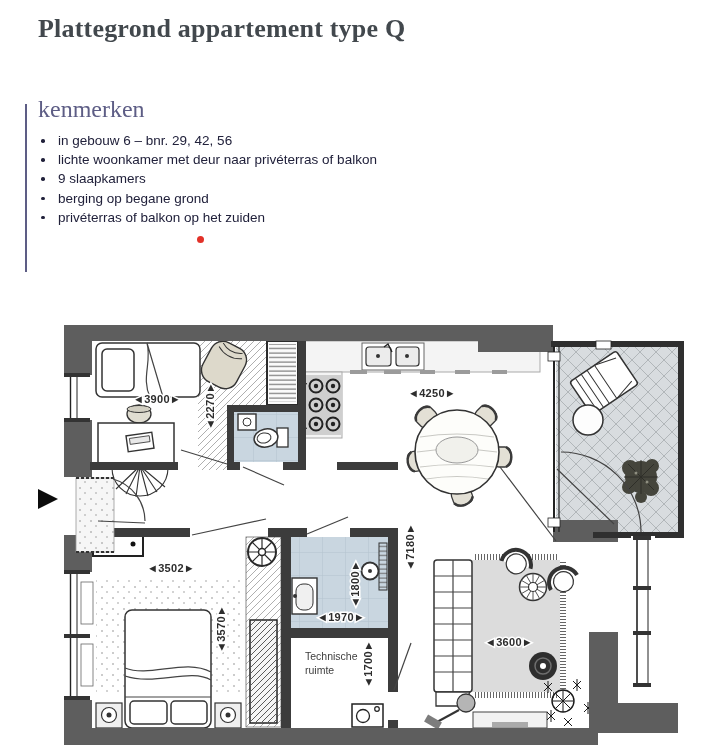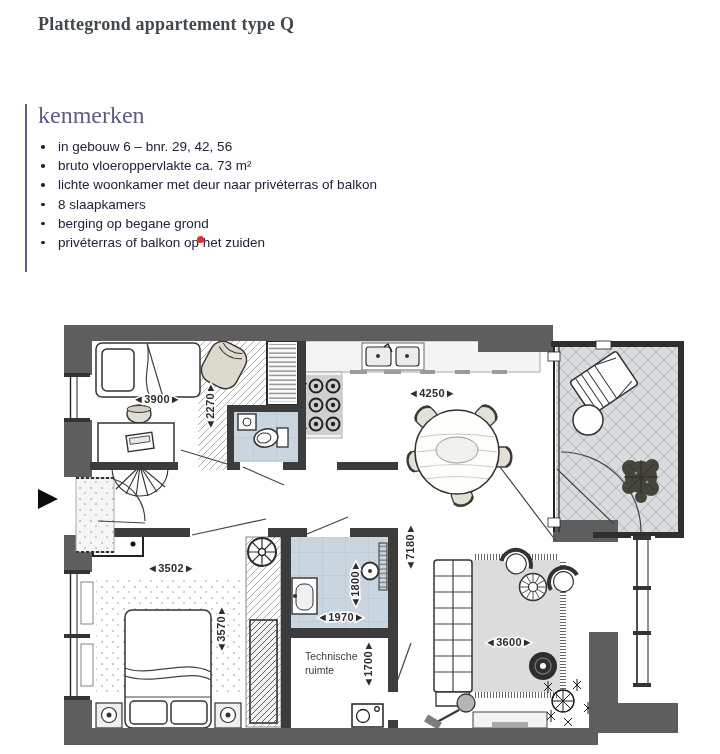--- a/index.html
+++ b/index.html
@@ -1,21 +1,21 @@
 <!DOCTYPE html>
 <html><head>
 <meta charset="utf-8">
 <style>
   html,body{margin:0;padding:0;}
   body{width:720px;height:754px;background:#ffffff;position:relative;overflow:hidden;
        font-family:"Liberation Sans",sans-serif;}
   .title{position:absolute;left:38px;top:14px;font-family:"Liberation Serif",serif;
-         font-weight:700;font-size:18px;color:#42484d;letter-spacing:.2px;margin:0;}
+         font-weight:700;font-size:26px;color:#42484d;letter-spacing:.2px;margin:0;}
   .rule{position:absolute;left:25px;top:104px;width:2px;height:168px;background:#5d5d85;}
-  .features{position:absolute;left:38px;top:102px;width:420px;}
+  .features{position:absolute;left:38px;top:96px;width:420px;}
   .features h2{margin:0;font-family:"Liberation Serif",serif;font-weight:400;
                font-size:24px;line-height:1.13;color:#5d5d85;}
   .features ul{list-style:none;margin:11px 0 0;padding:0;font-size:13.5px;color:#21213b;}
   .features li{position:relative;padding-left:20px;margin-bottom:5px;line-height:1.05;}
   .features .dot{position:absolute;left:3px;top:5px;width:3.5px;height:3.5px;
                  border-radius:50%;background:#21213b;}
   .red-dot{position:absolute;left:197px;top:236px;width:7px;height:7px;border-radius:50%;
            background:#e23128;}
   svg{position:absolute;left:0;top:318px;}
   .dim{font:700 11px "Liberation Sans",sans-serif;fill:#2d2d2d;text-anchor:middle;
@@ -30,23 +30,22 @@
 <body>
 
 <h1 class="title">Plattegrond appartement type Q</h1>
 <div class="rule"></div>
 
 <div class="features">
   <h2><span>kenmerken</span><br>
   </h2>
   <ul>
     <li><span class="dot"></span><span>in gebouw 6 – bnr. 29, 42, 56</span></li>
-    <li><span class="dot"></span><span>bruto vloeroppervlakte ca. 73 m²</span></li>
     <li><span class="dot"></span><span>lichte woonkamer met deur naar privéterras of balkon</span></li>
-    <li><span class="dot"></span><span>8 slaapkamers</span></li>
+    <li><span class="dot"></span><span>9 slaapkamers</span></li>
     <li><span class="dot"></span><span>berging op begane grond</span></li>
     <li><span class="dot"></span><span>privéterras of balkon op het zuiden</span></li>
   </ul>
 </div>
 <div class="red-dot"></div>
 
 <svg width="720" height="436" viewBox="0 318 720 436">
   <defs>
     <pattern id="hatch" width="7" height="7" patternUnits="userSpaceOnUse">
       <path d="M0,7 L7,0" stroke="#a6a6a6" stroke-width="0.9"></path>

